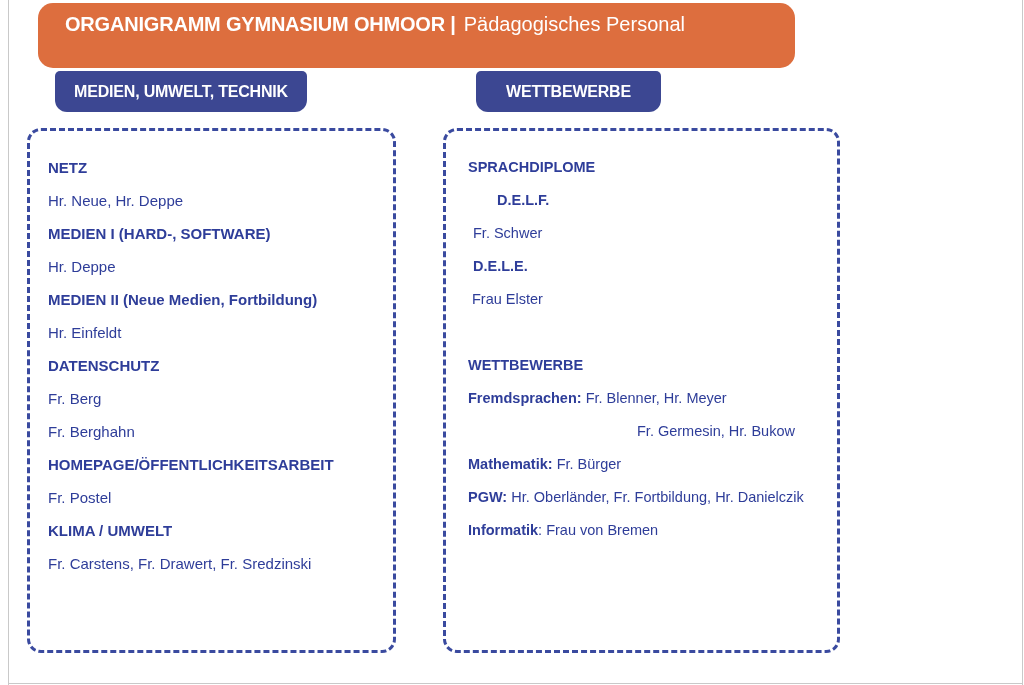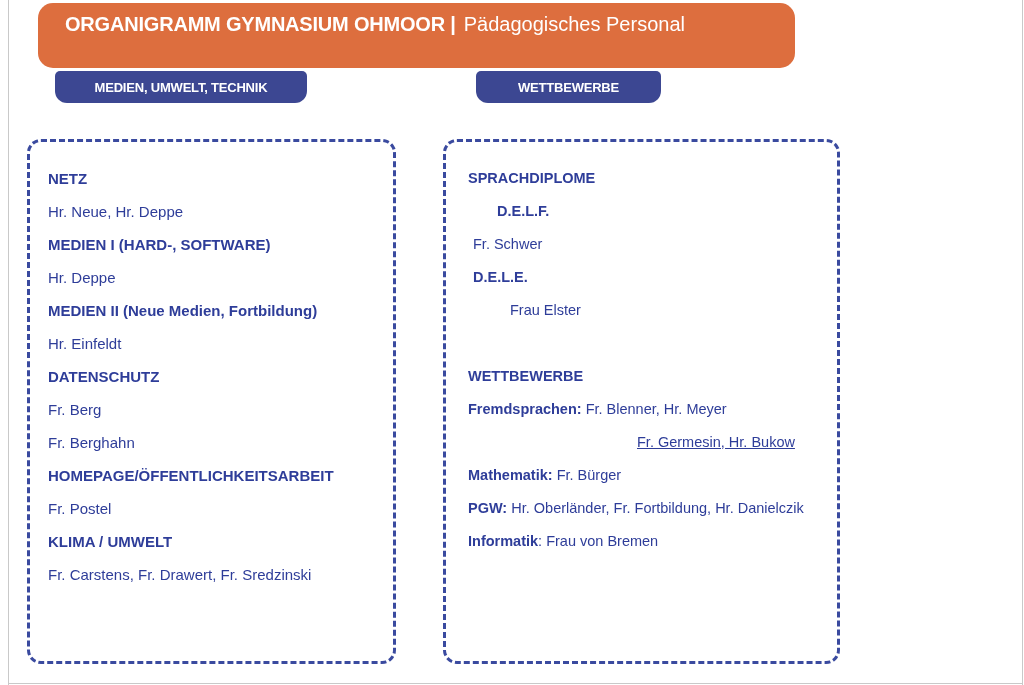--- a/index.html
+++ b/index.html
@@ -19,32 +19,32 @@
     border-radius: 15px;
     color: #ffffff;
     padding: 7px 0 0 27px;
     font-size: 20px; line-height: 28px;
     white-space: nowrap;
   }
   .banner .t-bold { font-weight: 700; letter-spacing: -0.2px; }
   .banner .t-reg  { font-weight: 400; margin-left: 8px; }
 
   .btn {
-    position: absolute; top: 71px; height: 32px;
+    position: absolute; top: 71px; height: 41px;
     background: var(--button-blue, #3C4792);
-    color: #ffffff; font-weight: 700; font-size: 13px; letter-spacing: -0.2px;
+    color: #ffffff; font-weight: 700; font-size: 16px; letter-spacing: -0.2px;
     border-radius: 5px 5px 12px 12px;
     display: flex; align-items: center; justify-content: center;
     white-space: nowrap;
   }
   .btn-left  { left: 55px;  width: 252px; }
   .btn-right { left: 476px; width: 185px; }
 
   .box {
-    position: absolute; top: 139px; height: 525px;
+    position: absolute; top: 128px; height: 525px;
     border: 3px dashed var(--dashed-border-blue, #3A4A9F);
     border-radius: 14px;
     color: var(--text-blue, #2E3D99);
   }
   .box-left  { left: 27px;  width: 369px; padding: 20px 6px 0 18px; font-size: 15px; }
   .box-right { left: 443px; width: 397px; padding: 20px 2px 0 22px; font-size: 14.5px; }
 
   .line { height: 33px; line-height: 33px; white-space: nowrap; }
   .line .b { font-weight: 700; }
   .line .r { font-weight: 400; }
@@ -80,23 +80,23 @@
       <div class="line"><span class="r">Fr. Postel</span></div>
       <div class="line"><span class="b">KLIMA / UMWELT</span></div>
       <div class="line"><span class="r">Fr. Carstens, Fr. Drawert, Fr. Sredzinski</span></div>
     </div>
 
   <div class="box box-right">
       <div class="line"><span class="b">SPRACHDIPLOME</span></div>
       <div class="line" style="padding-left: 5px; margin-left: 24px;"><span class="b">D.E.L.F.</span></div>
       <div class="line" style="padding-left: 5px;"><span class="r">Fr. Schwer</span></div>
       <div class="line" style="padding-left: 5px;"><span class="b">D.E.L.E.</span></div>
-      <div class="line" style="padding-left: 4px; margin-left: 38px;"><span class="r">Frau Elster</span></div>
+      <div class="line" style="padding-left: 4px;"><span class="r">Frau Elster</span></div>
       <div class="line"></div>
       <div class="line"><span class="b">WETTBEWERBE</span></div>
       <div class="line"><span class="b">Fremdsprachen:</span><span class="r"> Fr. Blenner, Hr. Meyer</span></div>
-      <div class="line" style="padding-left: 169px; text-decoration: underline;"><span class="r">Fr. Germesin, Hr. Bukow</span></div>
+      <div class="line" style="padding-left: 169px;"><span class="r">Fr. Germesin, Hr. Bukow</span></div>
       <div class="line"><span class="b">Mathematik:</span><span class="r"> Fr. Bürger</span></div>
       <div class="line"><span class="b">PGW:</span><span class="r"> Hr. Oberländer, Fr. Fortbildung, Hr. Danielczik</span></div>
       <div class="line"><span class="b">Informatik</span><span class="r">: Frau von Bremen</span></div>
     </div>
 
 </div>
 
 </body></html>

